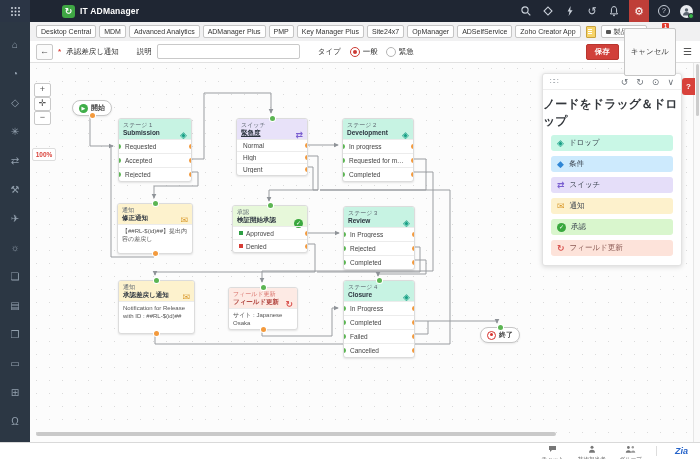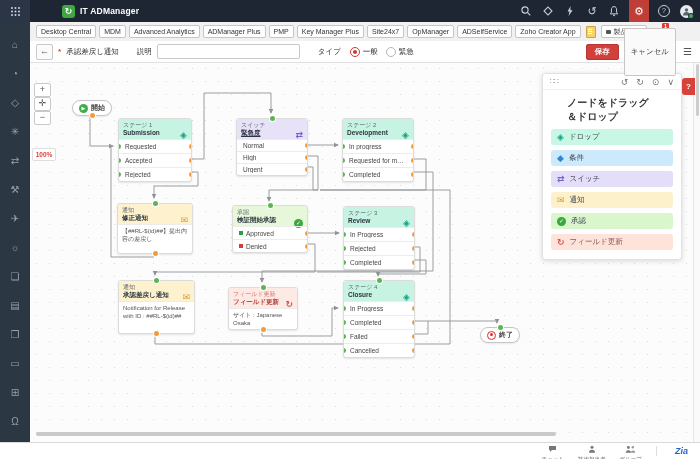--- a/index.html
+++ b/index.html
@@ -82,21 +82,21 @@
   .pend{width:9px;height:9px;border-radius:50%;border:1.5px solid #d7312d;box-sizing:border-box;position:relative;flex:none;}
   .pend i{position:absolute;left:1.5px;top:1.5px;width:3px;height:3px;border-radius:50%;background:#d7312d;}
   .nico{font-size:9px;line-height:9px;font-weight:bold;}
   .nico.t{color:#17a086;}.nico.b{color:#2f86d6;}.nico.p{color:#7a5fd0;}.nico.a{color:#d9992b;}.nico.r{color:#d9534f;}
   .nico.gc{display:inline-block;width:9px;height:9px;border-radius:50%;background:#3aa83e;color:#fff;font-size:6px;line-height:9px;text-align:center;font-weight:bold;}
   
   .palette{position:absolute;left:512px;top:11px;width:138px;background:#fff;border:1px solid #e2e2e2;border-radius:3px;box-shadow:0 1px 5px rgba(0,0,0,.15);z-index:12;padding-bottom:4px;}
   .phead{display:flex;align-items:center;height:15px;padding:0 7px;border-bottom:1px solid #eee;color:#8a8f96;}
   .phandle{font-size:8px;letter-spacing:-1px;color:#9aa0a6;}
   .picons{margin-left:auto;display:flex;gap:8px;font-size:9px;color:#6d737a;}
-  .ptitle{font-size:10px;font-weight:bold;color:#33373c;padding:6px 24px 5px;}
+  .ptitle{font-size:12px;font-weight:bold;color:#33373c;padding:6px 0 5px;}
   .pitem{display:flex;align-items:center;height:16px;margin:0 8px 5px;border-radius:3px;padding:0 6px;font-size:7.5px;color:#3c4450;gap:5px;}
   .pitem.stage{background:#c9f7e6;}
   .pitem.condition{background:#cdeafd;}
   .pitem.switch{background:#e5def9;}
   .pitem.notification{background:#fdf1cc;}
   .pitem.approval{background:#d9f6cd;}
   .pitem.fieldupdate{background:#fde3da;color:#8a5a54;}
   .helptab{position:absolute;right:5px;top:16px;width:13px;height:17px;background:#d8423b;color:#fff;border-radius:3px 0 0 3px;font-size:8px;font-weight:bold;line-height:17px;text-align:center;z-index:13;}
   .vrail{position:absolute;right:0;top:0;bottom:0;width:6px;background:#fafafa;border-left:1px solid #e6e6e6;z-index:11;}
   .vthumb{position:absolute;right:1px;top:2px;width:3px;height:52px;background:#cdcdcd;border-radius:2px;}

